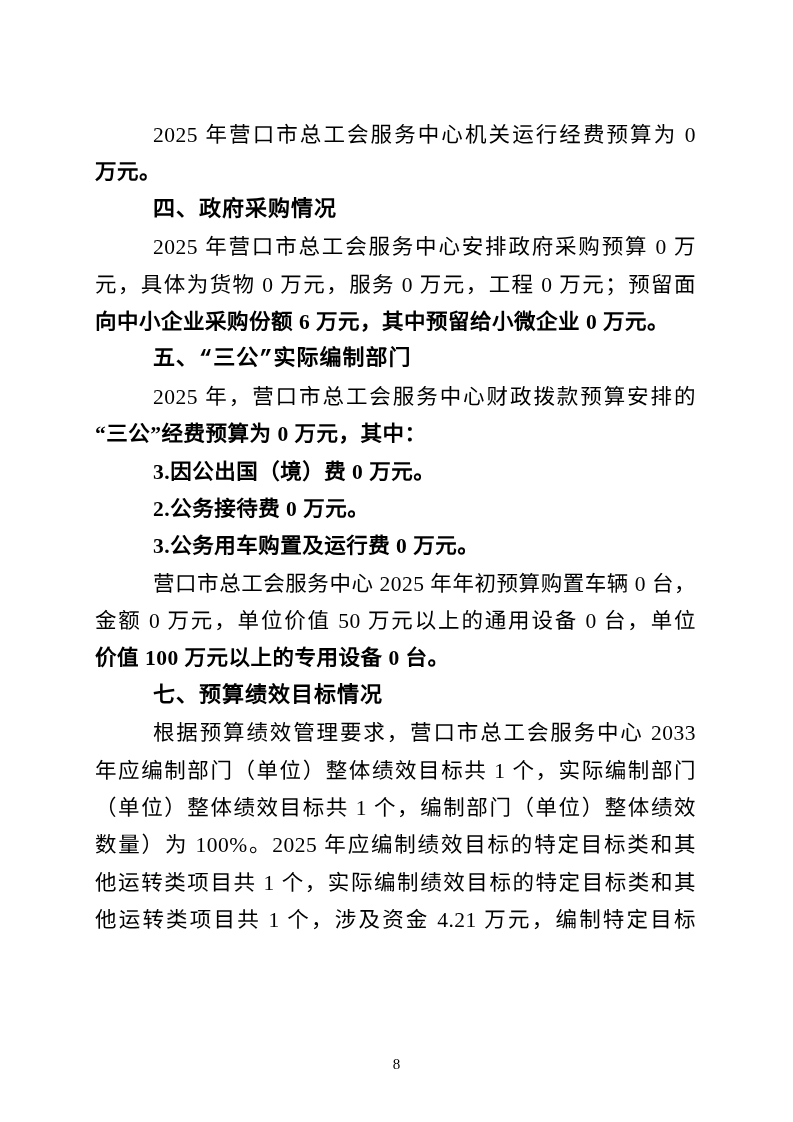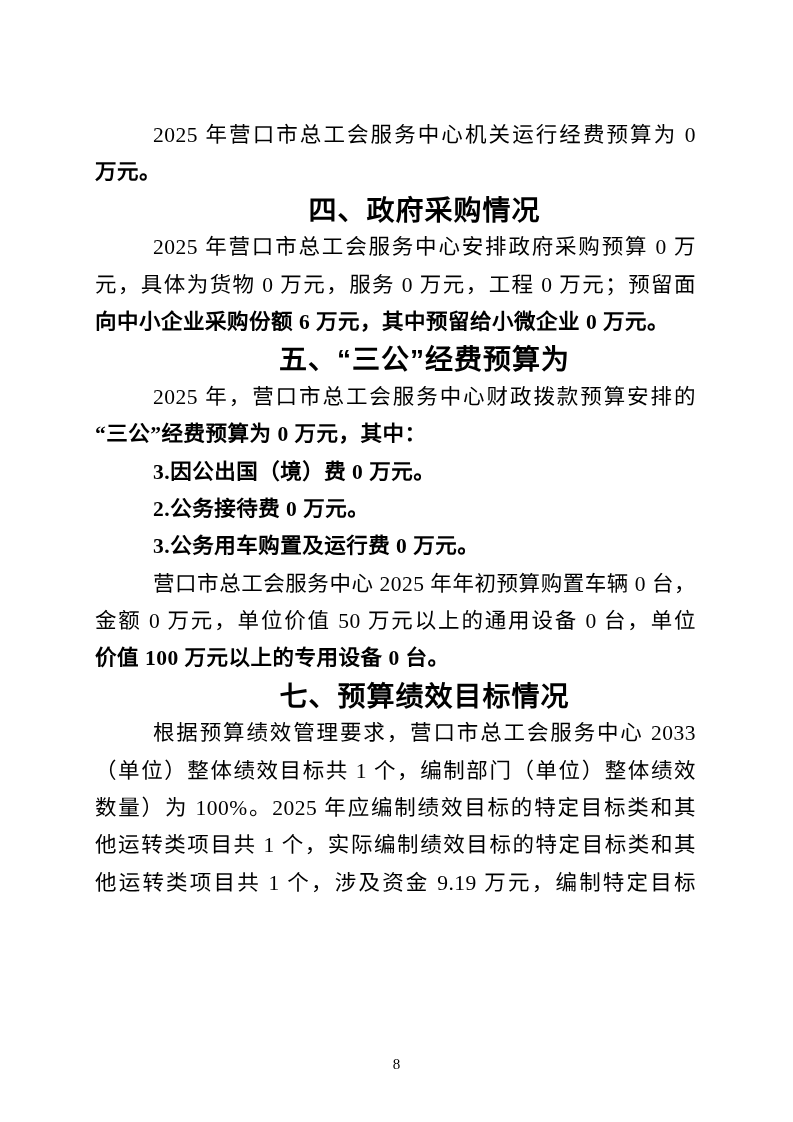--- a/index.html
+++ b/index.html
@@ -37,25 +37,24 @@
     -moz-text-align-last: justify;
   }
   .line.left {
     text-align: left;
     font-weight: bold;
   }
   .line.indent {
     padding-left: 58px;
   }
   .line.heading {
-    font-family: Liberation Sans, sans-serif;
+    font-family: Liberation Mono, monospace;
     font-weight: bold;
-    font-size: 28px;
+    font-size: 22px;
     letter-spacing: 1px;
-    text-align: center;
   }
   .page-footer {
     position: absolute;
     left: 0;
     top: 1036px;
     width: 100%;
     text-align: center;
     font-size: 15px;
     font-family: "Liberation Serif", "DejaVu Serif", serif;
     color: #000000;
@@ -65,30 +64,31 @@
 <body>
 
 <div class="page">
   <div class="doc-body">
       <div class="line body indent just">2025 年营口市总工会服务中心机关运行经费预算为 0</div>
       <div class="line body left">万元。</div>
       <div class="line heading indent left">四、政府采购情况</div>
       <div class="line body indent just">2025 年营口市总工会服务中心安排政府采购预算 0 万</div>
       <div class="line body just">元，具体为货物 0 万元，服务 0 万元，工程 0 万元；预留面</div>
       <div class="line body left">向中小企业采购份额 6 万元，其中预留给小微企业 0 万元。</div>
-      <div class="line heading indent left">五、“三公”经费预算为</div>
+      <div class="line heading indent left">五、“三公”实际编制部门</div>
       <div class="line body indent just">2025 年，营口市总工会服务中心财政拨款预算安排的</div>
       <div class="line body left">“三公”经费预算为 0 万元，其中：</div>
       <div class="line body indent left">3.因公出国（境）费 0 万元。</div>
       <div class="line body indent left">2.公务接待费 0 万元。</div>
       <div class="line body indent left">3.公务用车购置及运行费 0 万元。</div>
       <div class="line body indent just">营口市总工会服务中心 2025 年年初预算购置车辆 0 台，</div>
       <div class="line body just">金额 0 万元，单位价值 50 万元以上的通用设备 0 台，单位</div>
       <div class="line body left">价值 100 万元以上的专用设备 0 台。</div>
       <div class="line heading indent left">七、预算绩效目标情况</div>
       <div class="line body indent just">根据预算绩效管理要求，营口市总工会服务中心 2033</div>
+      <div class="line body just">年应编制部门（单位）整体绩效目标共 1 个，实际编制部门</div>
       <div class="line body just">（单位）整体绩效目标共 1 个，编制部门（单位）整体绩效</div>
       <div class="line body just">数量）为 100%。2025 年应编制绩效目标的特定目标类和其</div>
       <div class="line body just">他运转类项目共 1 个，实际编制绩效目标的特定目标类和其</div>
-      <div class="line body just">他运转类项目共 1 个，涉及资金 9.19 万元，编制特定目标</div>
+      <div class="line body just">他运转类项目共 1 个，涉及资金 4.21 万元，编制特定目标</div>
     </div>
   <div class="page-footer">8</div>
 </div>
 
 </body></html>

